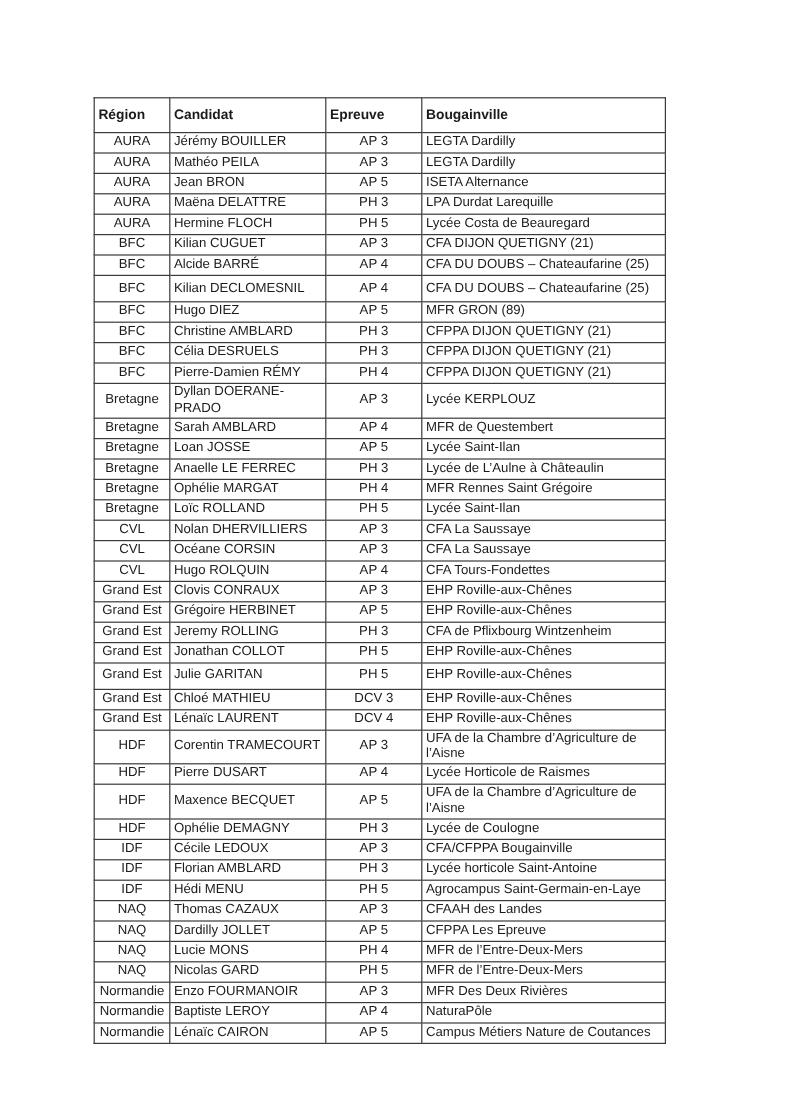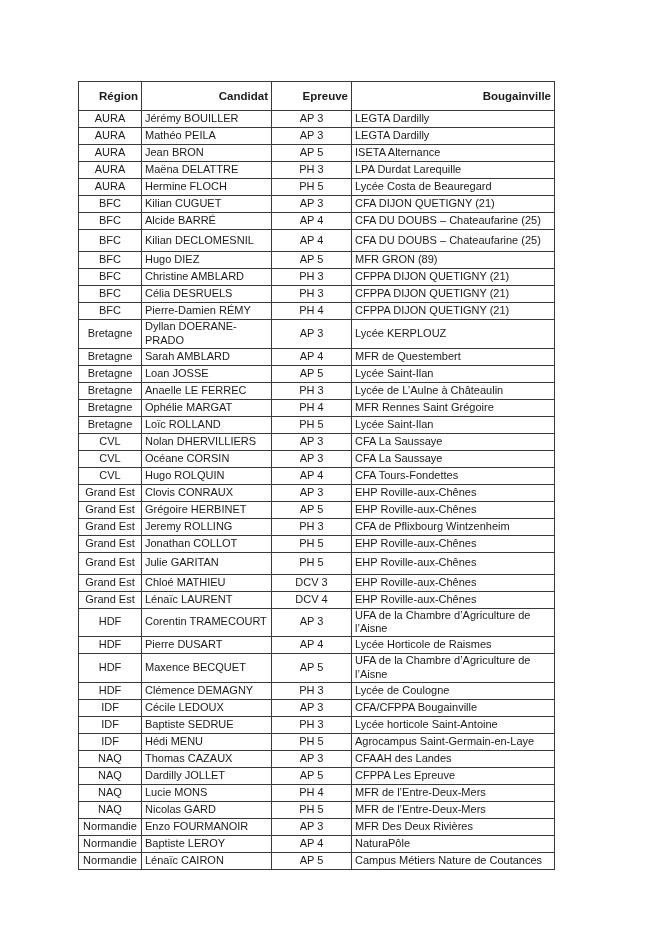--- a/index.html
+++ b/index.html
@@ -31,21 +31,21 @@
     line-height: 1.25;
     padding: 0 3px;
     overflow: hidden;
     vertical-align: middle;
     white-space: normal;
   }
   table.results th {
     height: 28px;
     font-size: 11.5px;
     font-weight: bold;
-    text-align: right;
+    text-align: left;
     background: #ffffff;
   }
   table.results td {
     height: 16px;
   }
   td.col-region, td.col-epreuve { text-align: center; }
   td.col-candidat, td.col-etablissement { text-align: left; }
   
   tbody tr:nth-child(8) td,
   tbody tr:nth-child(26) td { height: 21px; }
@@ -251,33 +251,33 @@
           <td class="col-etablissement">Lycée Horticole de Raismes</td>
         </tr>
         <tr>
           <td class="col-region">HDF</td>
           <td class="col-candidat">Maxence BECQUET</td>
           <td class="col-epreuve">AP 5</td>
           <td class="col-etablissement">UFA de la Chambre d’Agriculture de l’Aisne</td>
         </tr>
         <tr>
           <td class="col-region">HDF</td>
-          <td class="col-candidat">Clémence DEMAGNY</td>
+          <td class="col-candidat">Ophélie DEMAGNY</td>
           <td class="col-epreuve">PH 3</td>
           <td class="col-etablissement">Lycée de Coulogne</td>
         </tr>
         <tr>
           <td class="col-region">IDF</td>
           <td class="col-candidat">Cécile LEDOUX</td>
           <td class="col-epreuve">AP 3</td>
           <td class="col-etablissement">CFA/CFPPA Bougainville</td>
         </tr>
         <tr>
           <td class="col-region">IDF</td>
-          <td class="col-candidat">Baptiste SEDRUE</td>
+          <td class="col-candidat">Florian AMBLARD</td>
           <td class="col-epreuve">PH 3</td>
           <td class="col-etablissement">Lycée horticole Saint-Antoine</td>
         </tr>
         <tr>
           <td class="col-region">IDF</td>
           <td class="col-candidat">Hédi MENU</td>
           <td class="col-epreuve">PH 5</td>
           <td class="col-etablissement">Agrocampus Saint-Germain-en-Laye</td>
         </tr>
         <tr>

